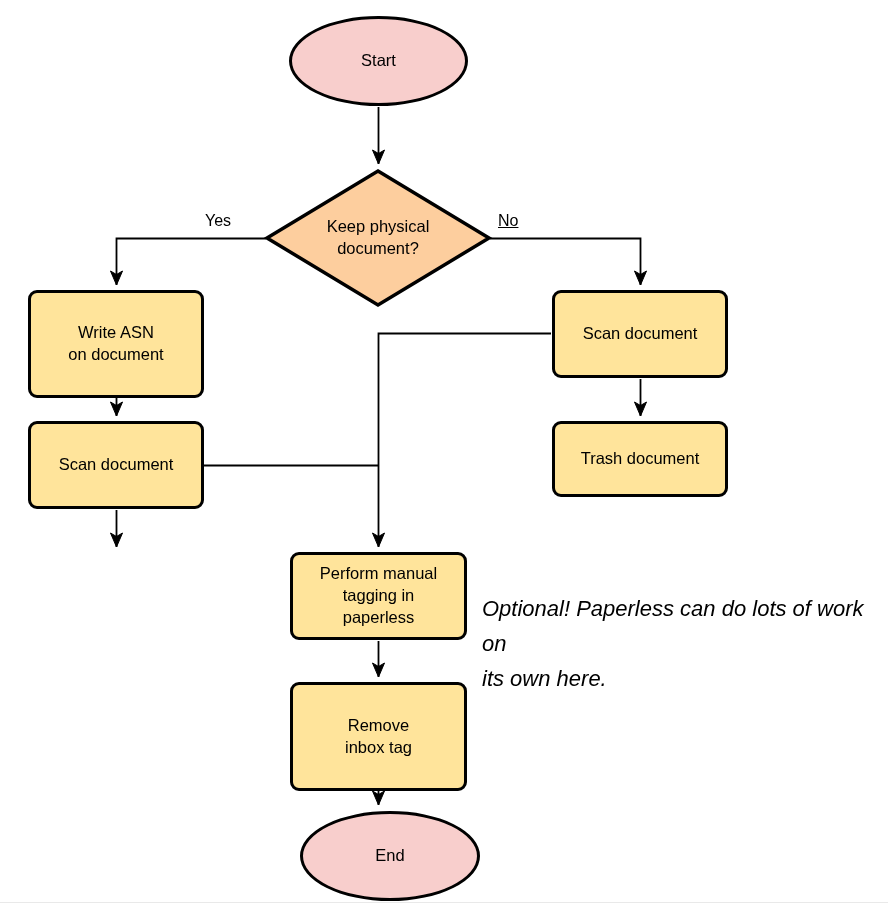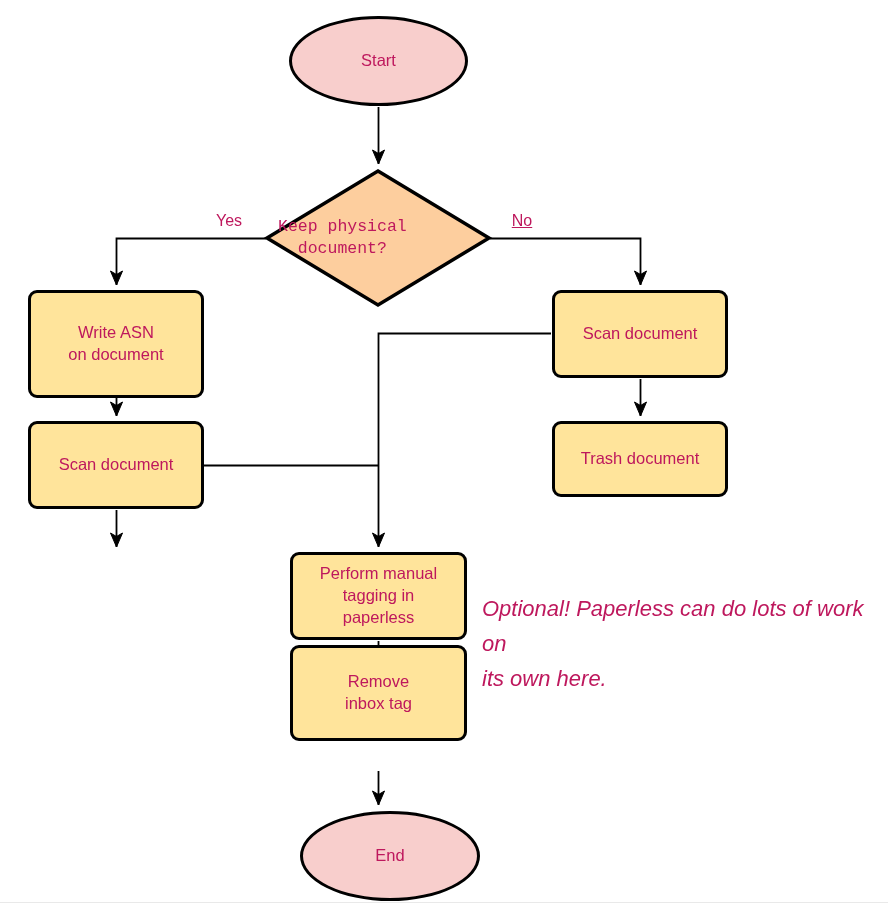--- a/index.html
+++ b/index.html
@@ -4,21 +4,21 @@
 <style>
   html, body { margin: 0; padding: 0; }
   body { background: #ffffff; }
   .canvas {
     position: relative;
     width: 888px;
     height: 907px;
     background: #ffffff;
     overflow: hidden;
     font-family: "Liberation Sans", sans-serif;
-    color: #be185d;
+    color: #000000;
   }
   .edges-svg {
     position: absolute;
     left: 0; top: 0;
     width: 888px; height: 907px;
     z-index: 1;
   }
   .node {
     position: absolute;
     box-sizing: border-box;
@@ -38,31 +38,30 @@
   }
   .terminal {
     background: #f8cecc;
     border: 3.5px solid #000000;
     border-radius: 50%;
   }
   .decision-label {
     position: absolute;
     display: flex;
     align-items: center;
+    justify-content: center;
     text-align: center;
     font-size: 16.5px;
     line-height: 1.33;
     white-space: pre-line;
     z-index: 2;
-    font-family: Liberation Mono, monospace;
   }
   .edge-label {
     position: absolute;
     font-size: 16px;
-    text-align: center;
     z-index: 2;
   }
   .annotation {
     position: absolute;
     font-size: 22px;
     font-style: italic;
     line-height: 1.58;
     white-space: pre-line;
     z-index: 2;
   }
@@ -133,21 +132,21 @@
   <div class="node process" style="left:552px; top:421px; width:176px; height:76px;">
     <span>Trash document</span>
   </div>
 
   <div class="node process" style="left:290px; top:552px; width:177px; height:88px;">
     <span>Perform manual
 tagging in
 paperless</span>
   </div>
 
-  <div class="node process" style="left:290px; top:645px; width:177px; height:96px;">
+  <div class="node process" style="left:290px; top:682px; width:177px; height:109px;">
     <span>Remove
 inbox tag</span>
   </div>
 
   <div class="node terminal" style="left:300px; top:811px; width:180px; height:90px;">
     <span>End</span>
   </div>
 
   <div class="annotation" style="left:482px; top:592px; width:400px;">Optional! Paperless can do lots of work on
 its own here.</div>

